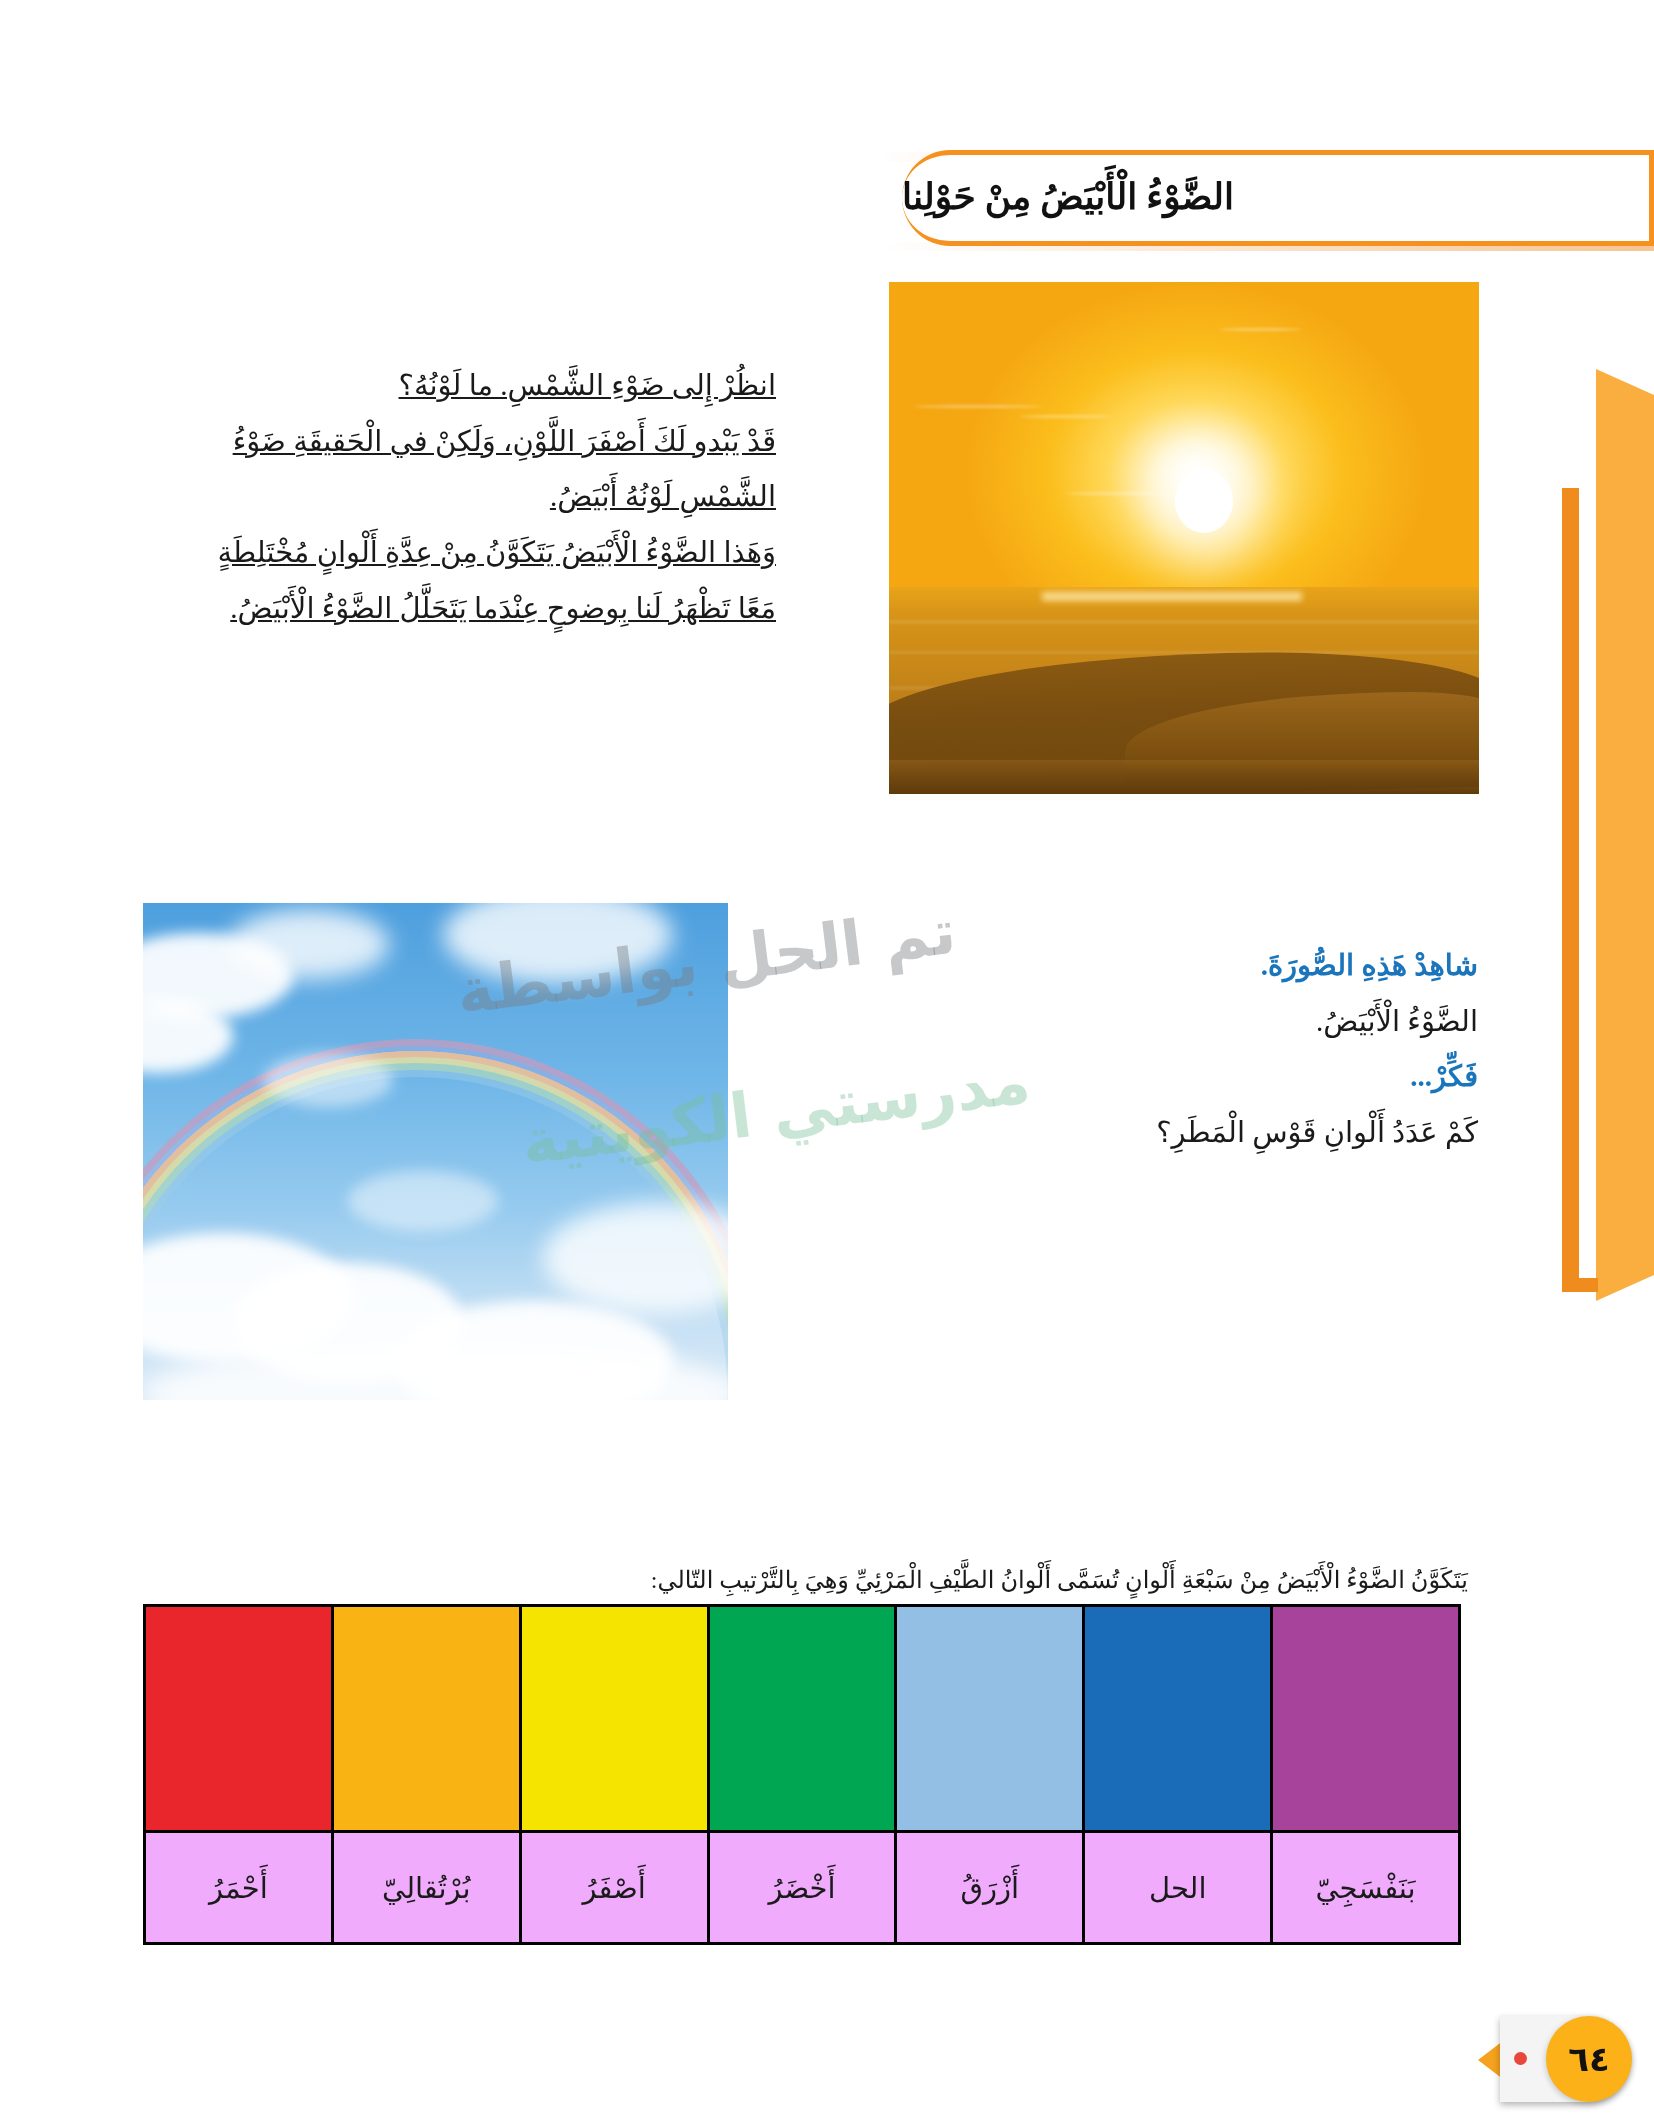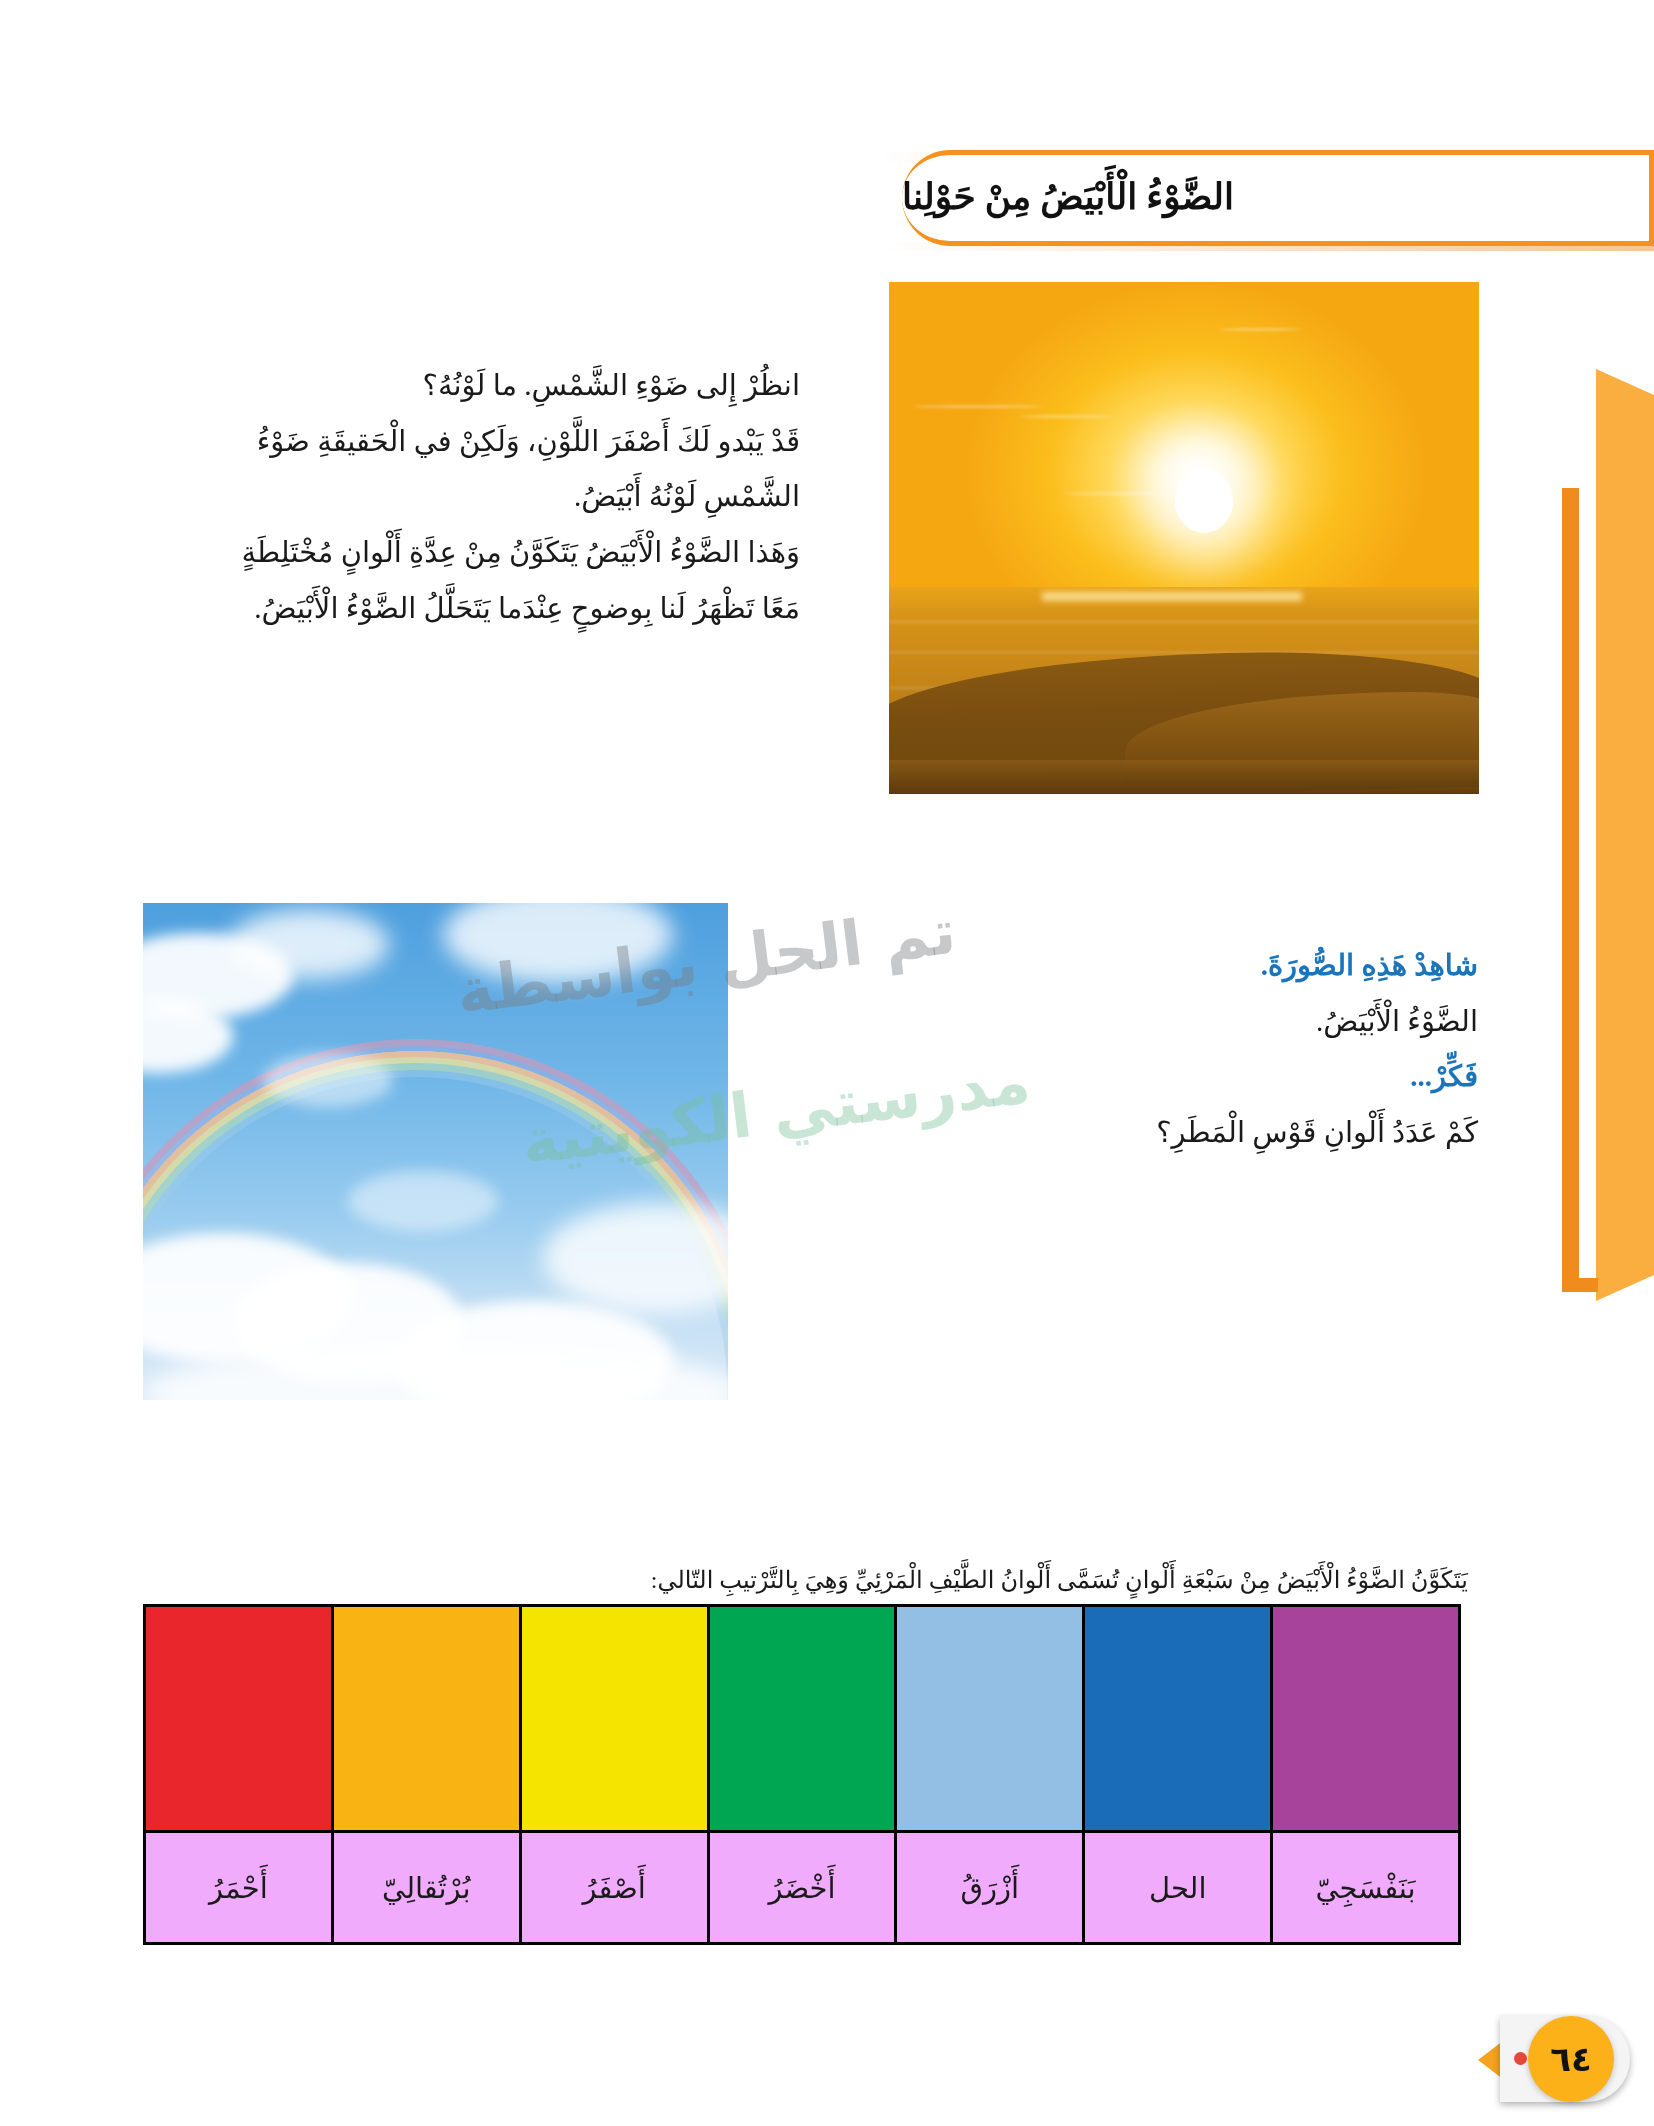--- a/index.html
+++ b/index.html
@@ -250,23 +250,24 @@
   
   .para {
     position: absolute;
     text-align: right;
     direction: rtl;
     color: #1a1a1a;
     font-size: 29px;
     line-height: 1.92;
   }
   .para-intro {
-    right: 854px;
+    right: 878px;
     top: 358px;
     width: 690px;
+    text-decoration: underline;
   }
   .para-rainbow {
     right: 176px;
     top: 938px;
     width: 620px;
   }
   .blue-lead {
     color: #1B75BB;
     font-weight: bold;
   }
@@ -331,21 +332,21 @@
   }
   .badge-dot {
     position: absolute;
     left: 36px; top: 50px;
     width: 13px; height: 13px;
     border-radius: 50%;
     background: #E8473B;
   }
   .badge-circle {
     position: absolute;
-    left: 50px; top: 14px;
+    left: 68px; top: 14px;
     width: 86px; height: 86px;
     border-radius: 50%;
     background: #FBB117;
     display: flex;
     align-items: center;
     justify-content: center;
     box-shadow: 0 2px 6px rgba(0,0,0,0.22);
   }
   .badge-num {
     font-size: 34px;

